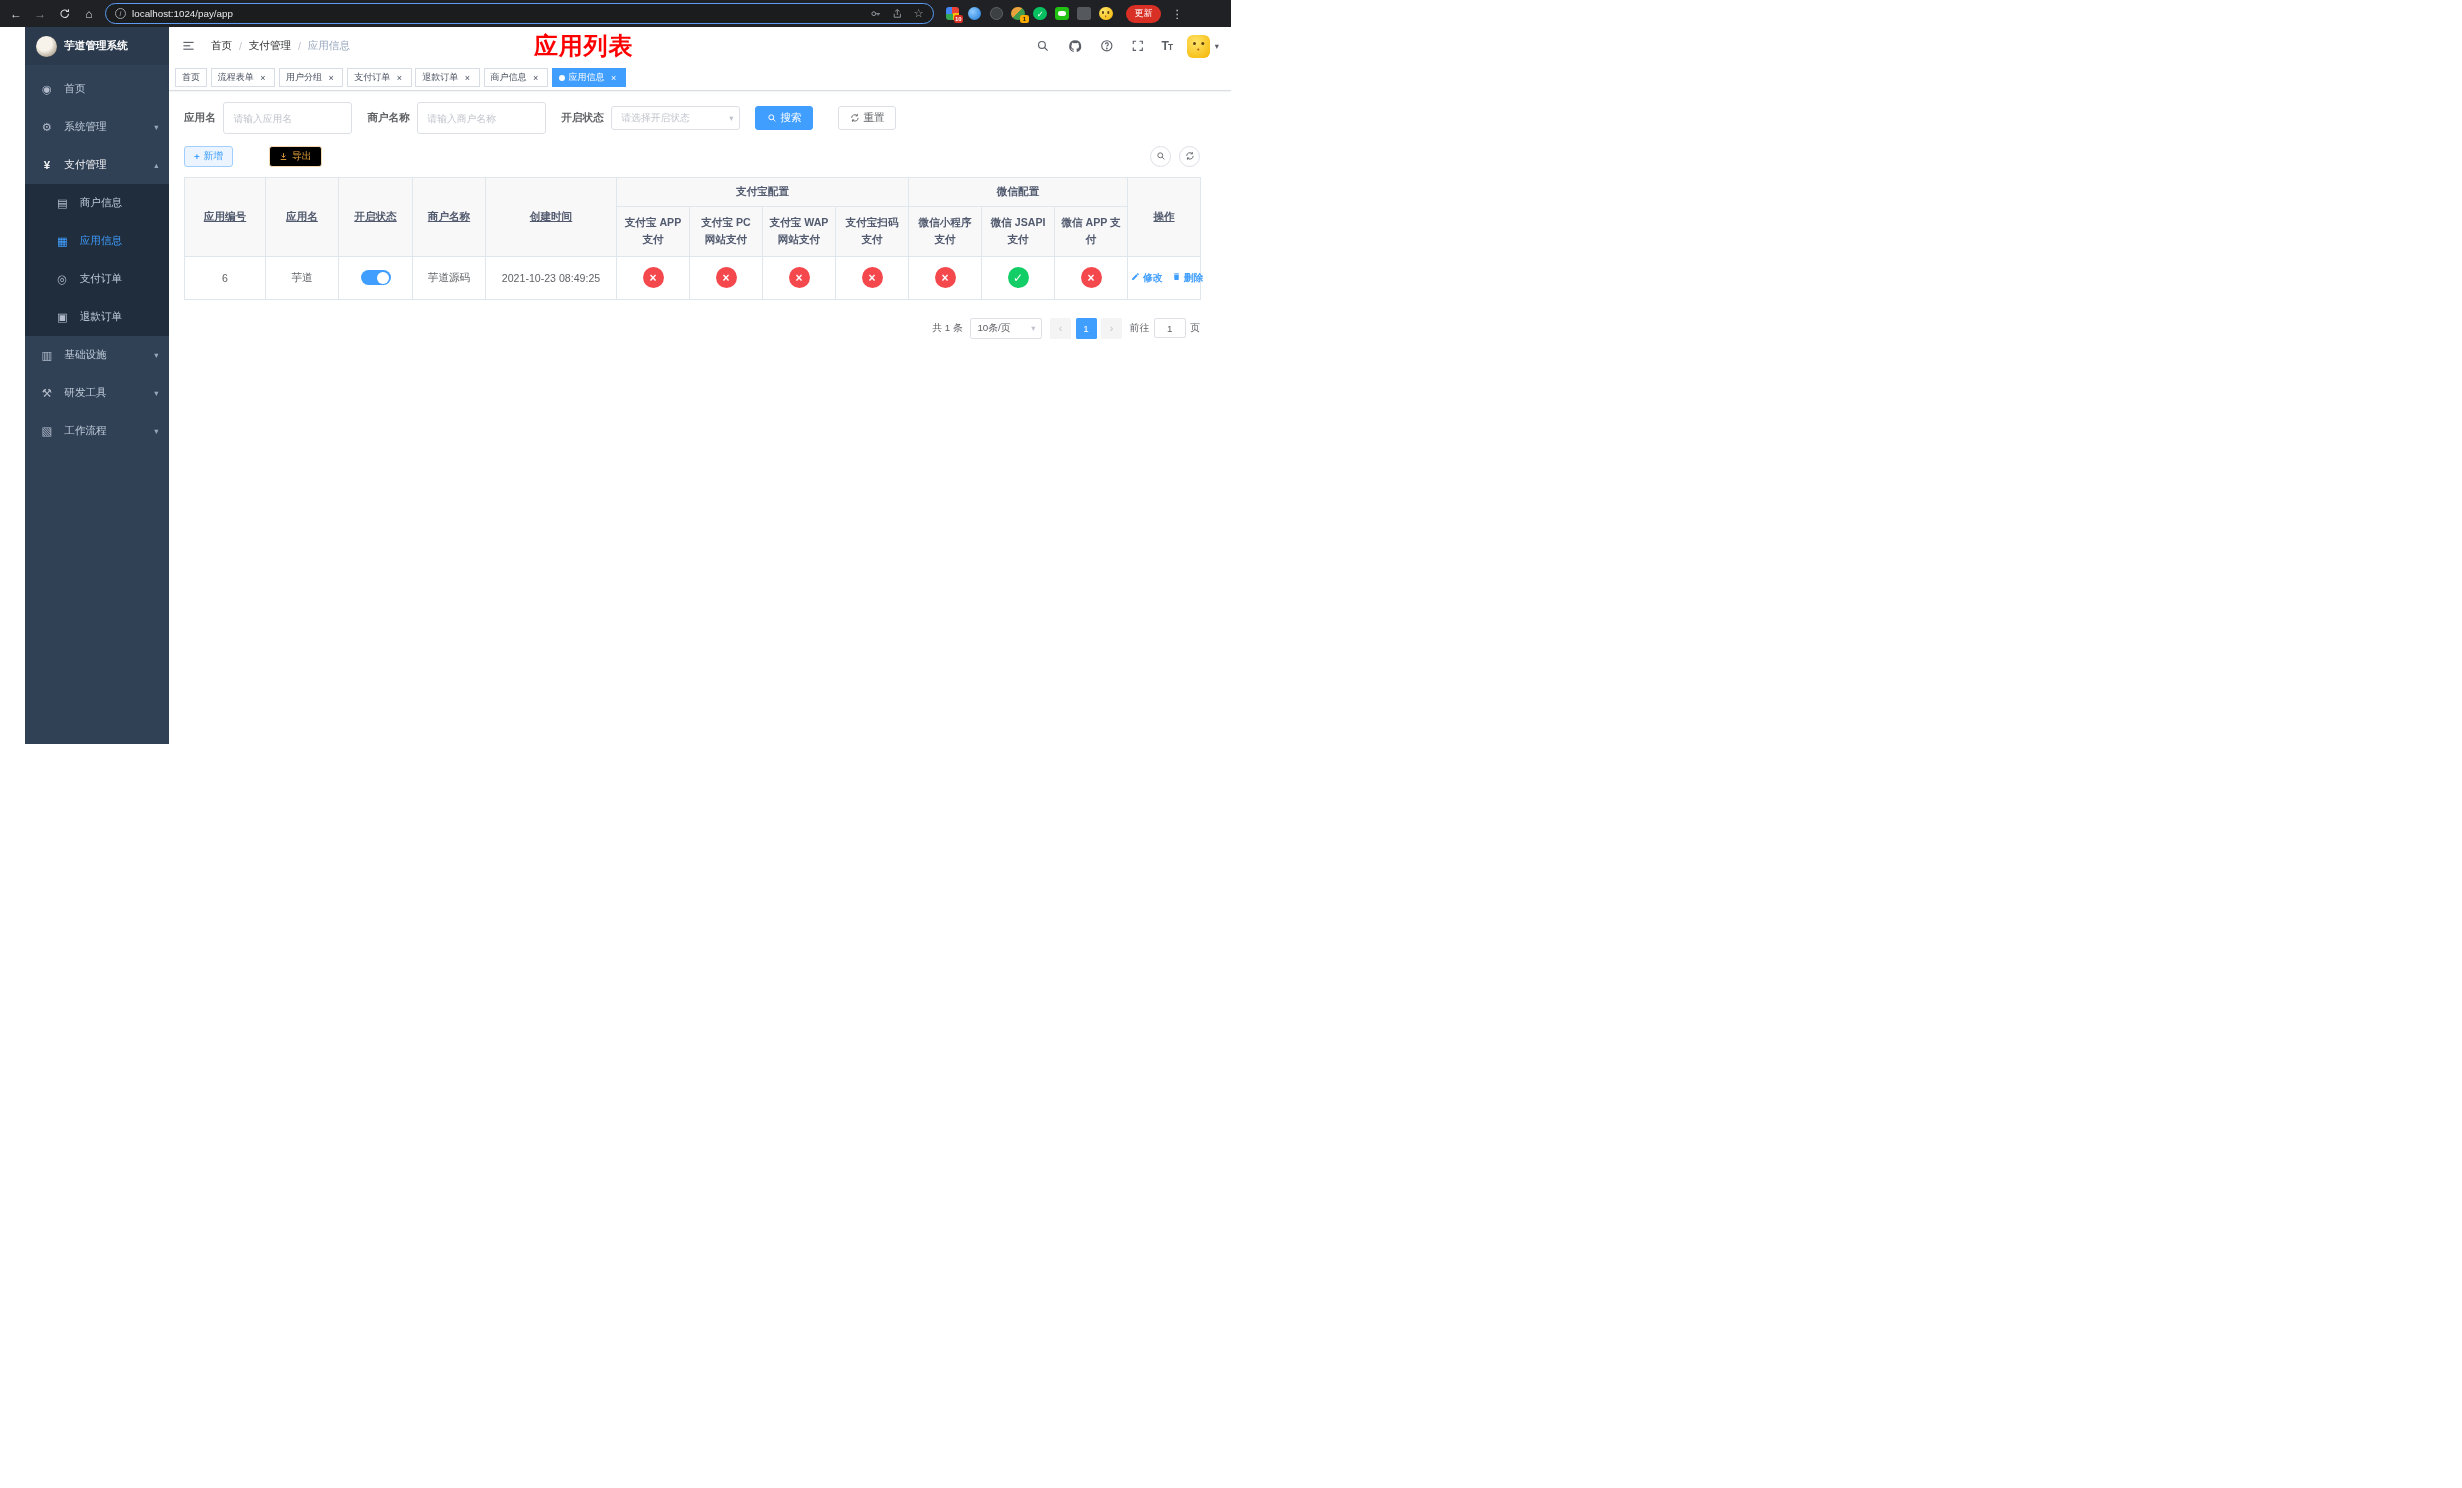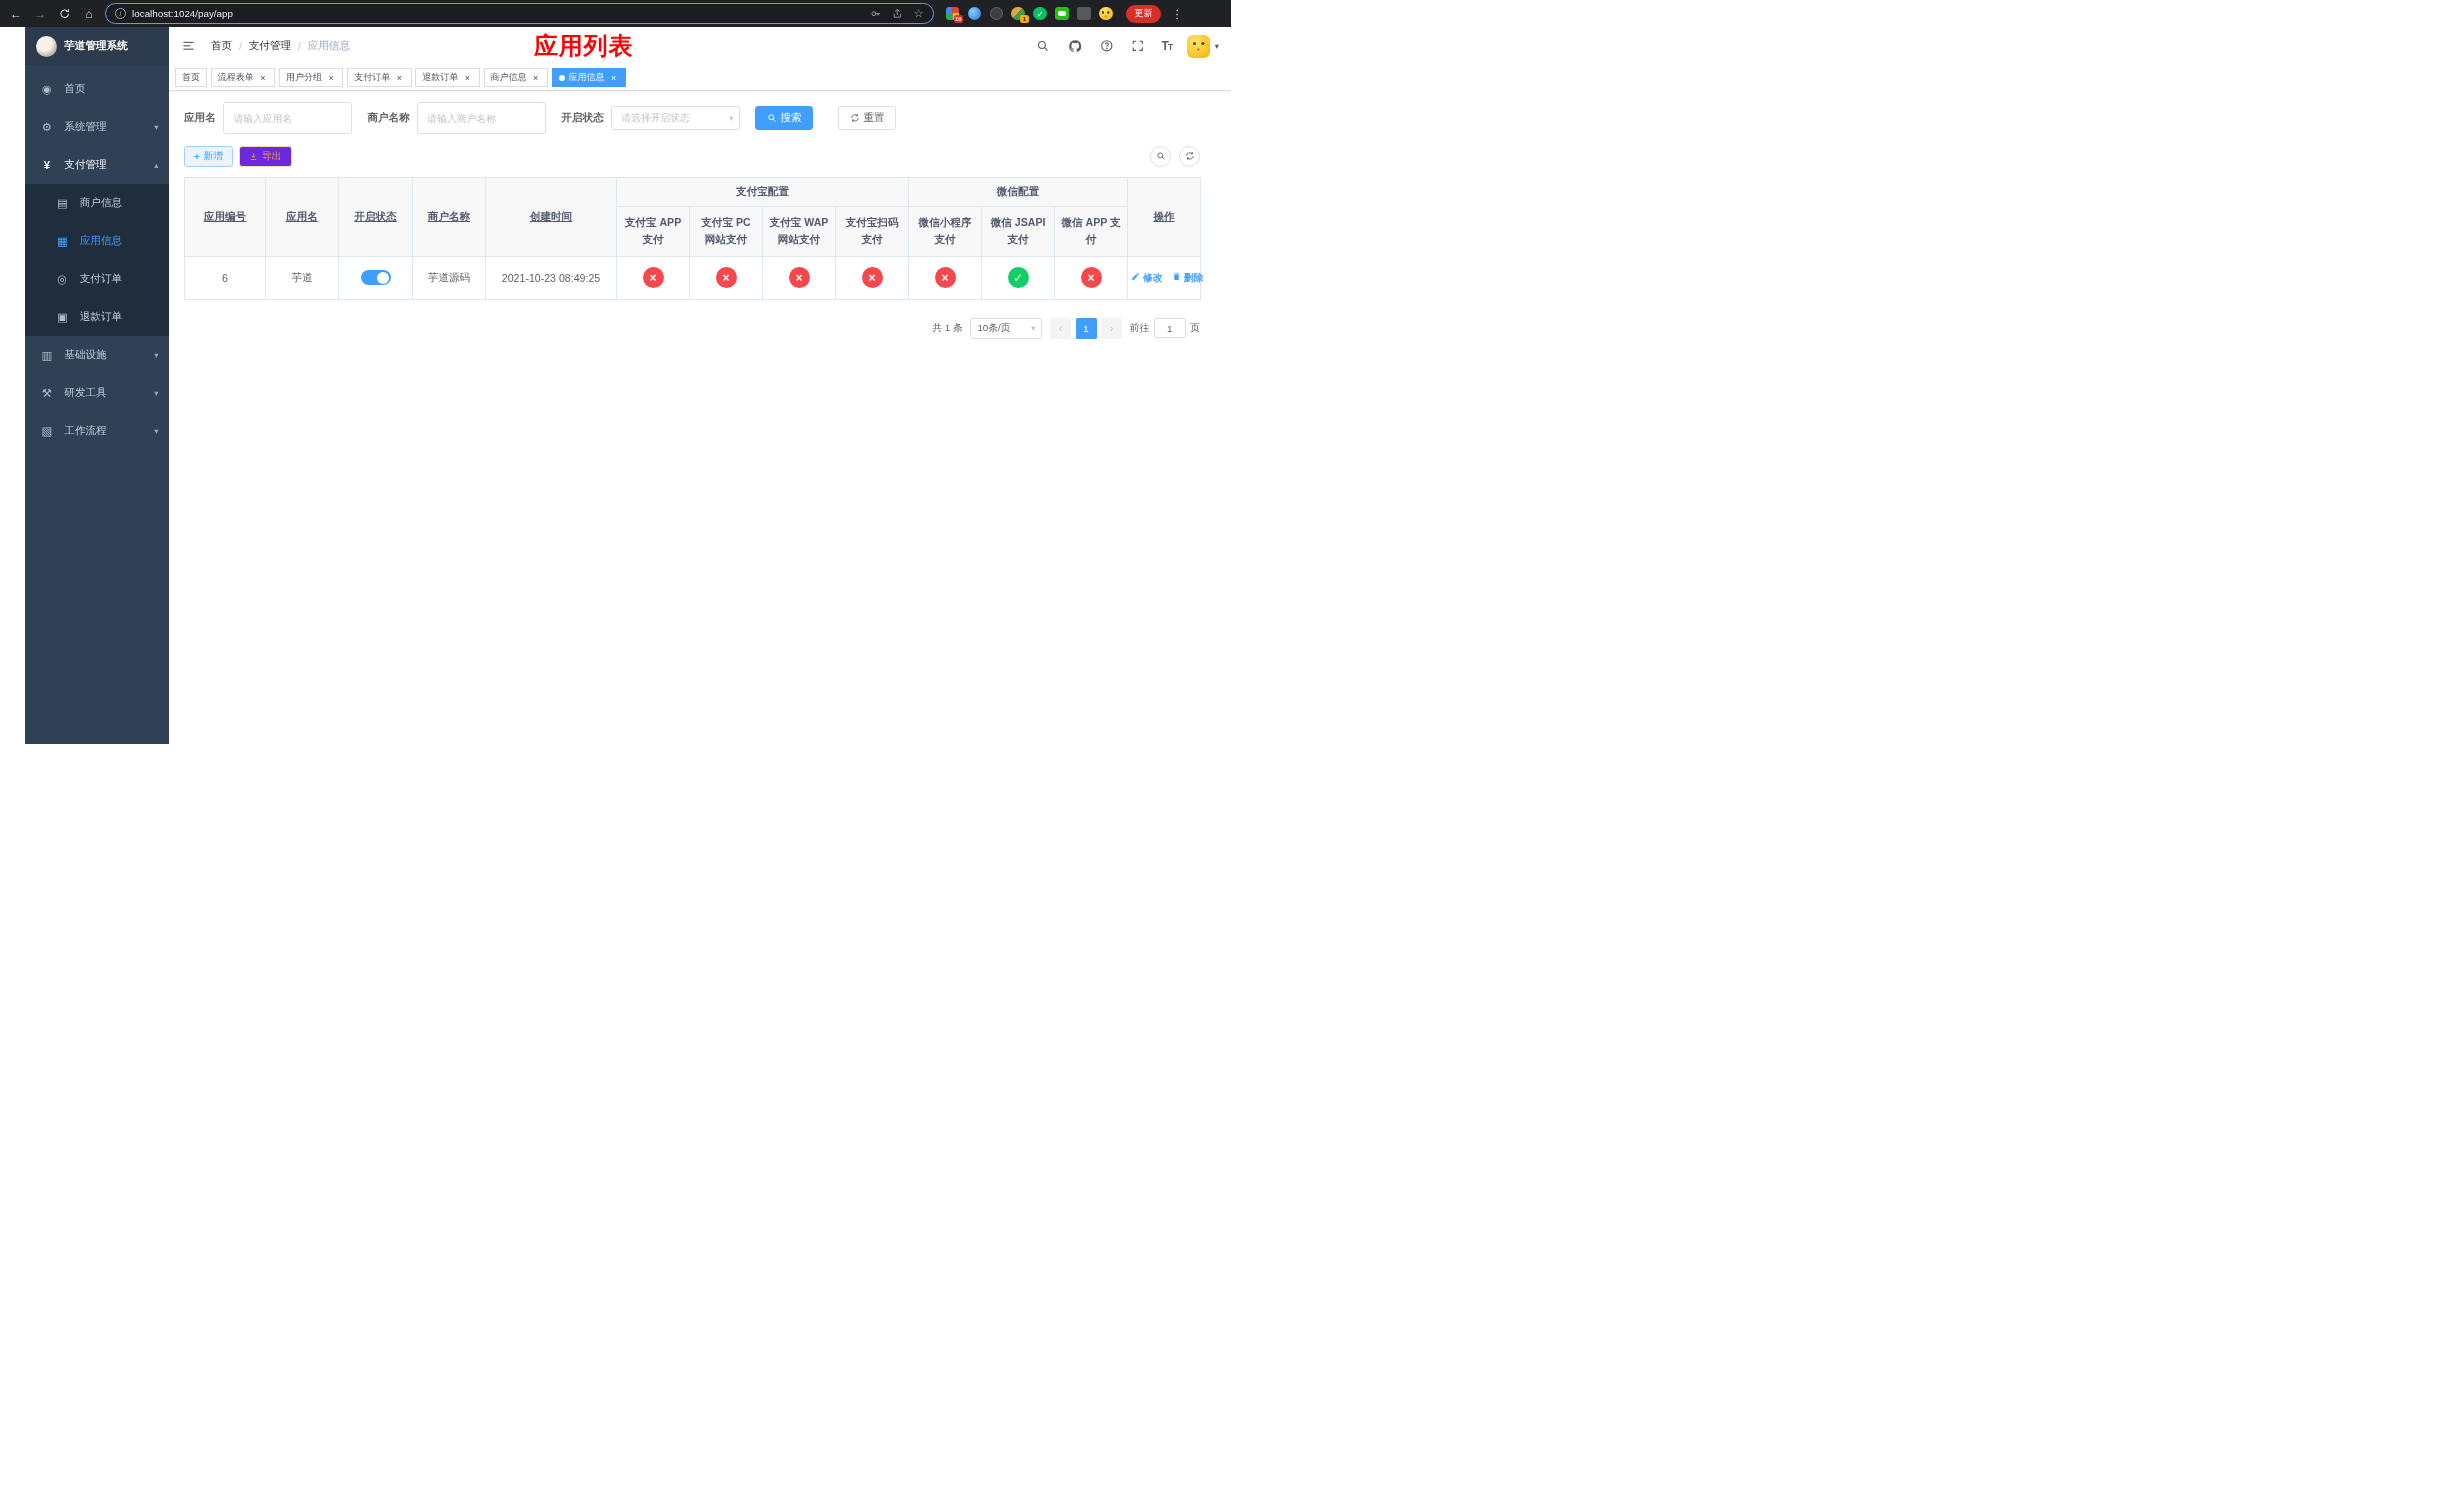--- a/index.html
+++ b/index.html
@@ -96,24 +96,24 @@
   .f-label { font-size:10.6px; font-weight:700; color:#606266; margin-right:7.6px; white-space:nowrap; }
   .f-input { width:129px; height:32px; border:0.8px solid #dcdfe6; border-radius:3px; padding:0 9px; font-size:9.8px; color:#606266; outline:none; }
   .f-input::placeholder { color:#c0c4cc; }
   .f-select { width:129px; height:24px; border:0.8px solid #dcdfe6; border-radius:3px; padding:0 6px 0 9px; font-size:9.8px; color:#c0c4cc; display:flex; align-items:center; justify-content:space-between; cursor:pointer; }
   .sel-caret { font-size:8.3px; color:#c0c4cc; }
   .sel-caret::before{content:"▾"}
   .btn { display:inline-flex; align-items:center; gap:3.8px; height:24px; padding:0 10.6px; border-radius:3px; font-size:10.6px; cursor:pointer; border:0.8px solid transparent; }
   .btn-search { background:#409eff; border-color:#409eff; color:#fff; }
   .btn-reset { background:#fff; border-color:#dcdfe6; color:#606266; margin-left:25px; }
 
-  .toolbar { display:flex; align-items:center; margin-top:11.4px; }
+  .toolbar { display:flex; align-items:center; margin-top:11.4px;gap:24px; }
   .btn-mini { height:21px; padding:0 9px; font-size:9.8px; border-radius:3px; display:inline-flex; align-items:center; gap:3.8px; cursor:pointer; }
   .btn-add { background:#ecf5ff; border:0.8px solid #a0cfff; color:#409eff; }
-  .btn-export { background:#6d28d9; border:0.8px solid #f5dab1; color:#e6a23c; margin-left:6px; }
+  .btn-export { background:#000000; border:0.8px solid #f5dab1; color:#e6a23c; margin-left:12px; }
   .i-plus::before{content:"+"; font-weight:700;}
   .tool-circles { margin-left:auto; display:flex; gap:7.6px; }
   .circle-btn { width:21px; height:21px; border-radius:50%; border:0.8px solid #dcdfe6; background:#fff; color:#606266; display:inline-flex; align-items:center; justify-content:center; cursor:pointer; }
 
   
   table.grid { border-collapse:collapse; table-layout:fixed; width:1016px; margin-top:9.8px; color:#606266; }
   .grid th, .grid td { border:0.8px solid #dfe6ec; text-align:center; }
   .grid th { background:#f8f8f9; color:#515a6e; font-weight:700; font-size:10.6px; }
   .grid .group-th { height:29px; }
   .grid .sub-th { height:50px; padding:6px 6px; line-height:16.7px; }

